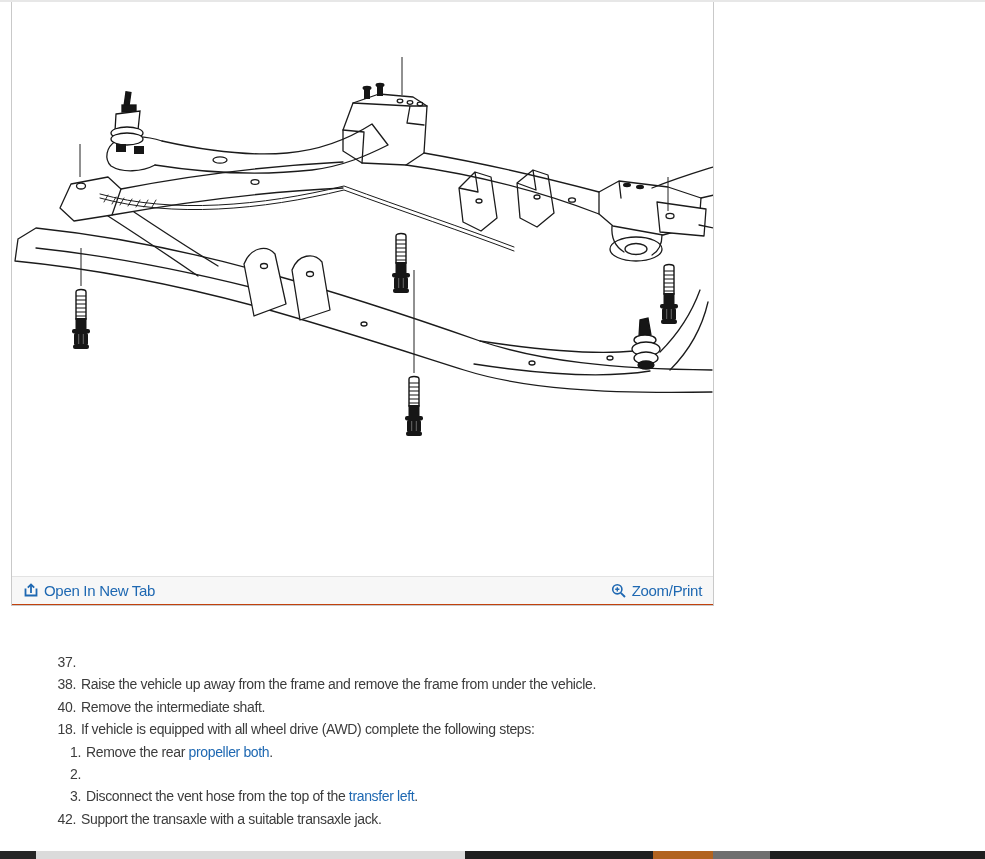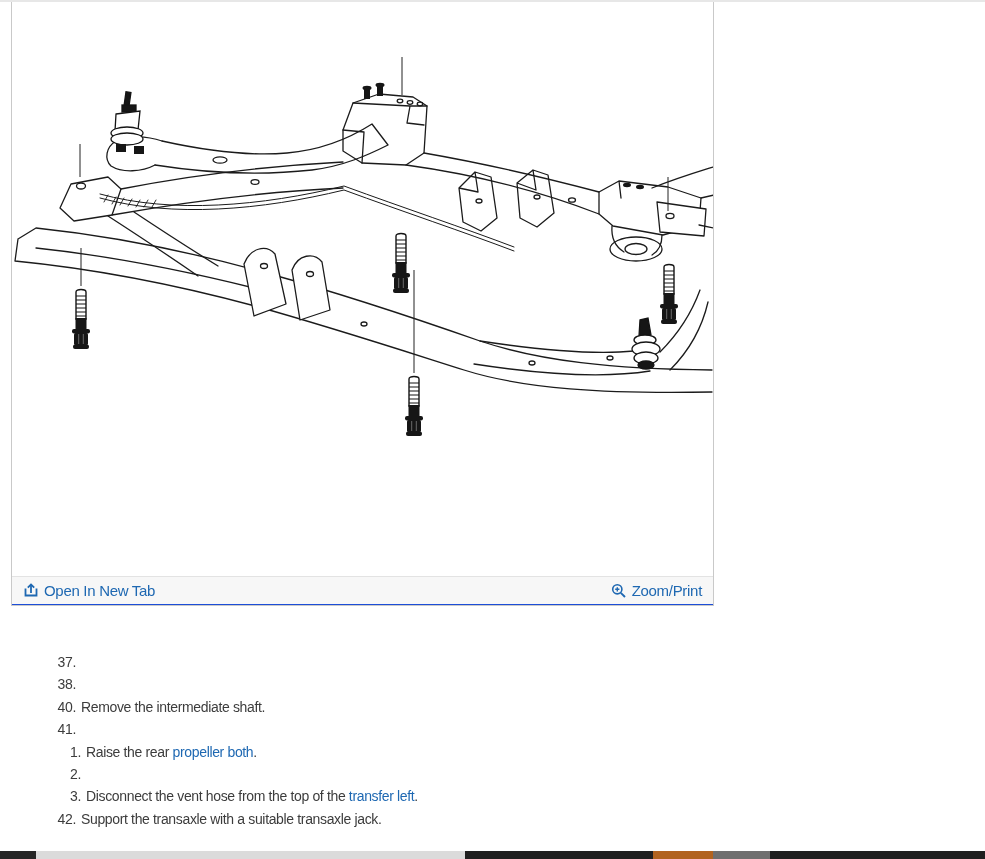--- a/index.html
+++ b/index.html
@@ -3,21 +3,21 @@
 <meta charset="utf-8">
 <style>
   * { margin:0; padding:0; box-sizing:border-box; }
   html,body { background:#ffffff; }
   body { font-family:"Liberation Sans", sans-serif; }
   .page { position:relative; width:985px; height:859px; background:#fff; overflow:hidden; }
   .top-hairline { position:absolute; top:0; left:0; width:985px; height:2px;
                   background:#e7e7e7; }
   
   .figure-panel { position:absolute; left:11px; top:2px; width:703px; height:604px;
-                  border:1px solid #c9c9c9; border-top:none; background:#1d4ed8; }
+                  border:1px solid #c9c9c9; border-top:none; background:#c2410c; }
   .figure-canvas { position:relative; width:100%; height:574px; background:#fff; overflow:hidden; }
   .figure-canvas svg { display:block; }
   .figure-toolbar { height:28px; border-top:1px solid #e3e3e3; background:#f7f7f7;
                     display:flex; justify-content:space-between; align-items:center;
                     padding:0 11px; }
   .tool-link { display:flex; align-items:center; gap:5px; color:#1e68b2;
                font-size:15px; letter-spacing:-0.3px; cursor:pointer; text-decoration:none; }
   .tool-link svg { display:block; }
   
   .steps { position:absolute; left:10px; top:651px; width:965px;
@@ -166,34 +166,36 @@
   </div>
 
   <div class="steps">
       <div class="step">
         <span class="num">37.</span>
         <span class="gap"></span>
       </div>
       <div class="step">
         <span class="num">38.</span>
         <span class="gap"></span>
+        <span class="txt"><span>Raise the vehicle up away from the frame and remove the frame from under the vehicle.</span></span>
       </div>
       <div class="step">
         <span class="num">40.</span>
         <span class="gap"></span>
         <span class="txt"><span>Remove the intermediate shaft.</span></span>
       </div>
       <div class="step">
-        <span class="num">41.</span>
-        <span class="gap"></span>
+        <span class="num">18.</span>
+        <span class="gap"></span>
+        <span class="txt"><span>If vehicle is equipped with all wheel drive (AWD) complete the following steps:</span></span>
       </div>
       <div class="step indent">
         <span class="num">1.</span>
         <span class="gap"></span>
-        <span class="txt"><span>Raise the rear </span><span class="lnk">propeller both</span><span>.</span></span>
+        <span class="txt"><span>Remove the rear </span><span class="lnk">propeller both</span><span>.</span></span>
       </div>
       <div class="step indent">
         <span class="num">2.</span>
         <span class="gap"></span>
       </div>
       <div class="step indent">
         <span class="num">3.</span>
         <span class="gap"></span>
         <span class="txt"><span>Disconnect the vent hose from the top of the </span><span class="lnk">transfer left</span><span>.</span></span>
       </div>

